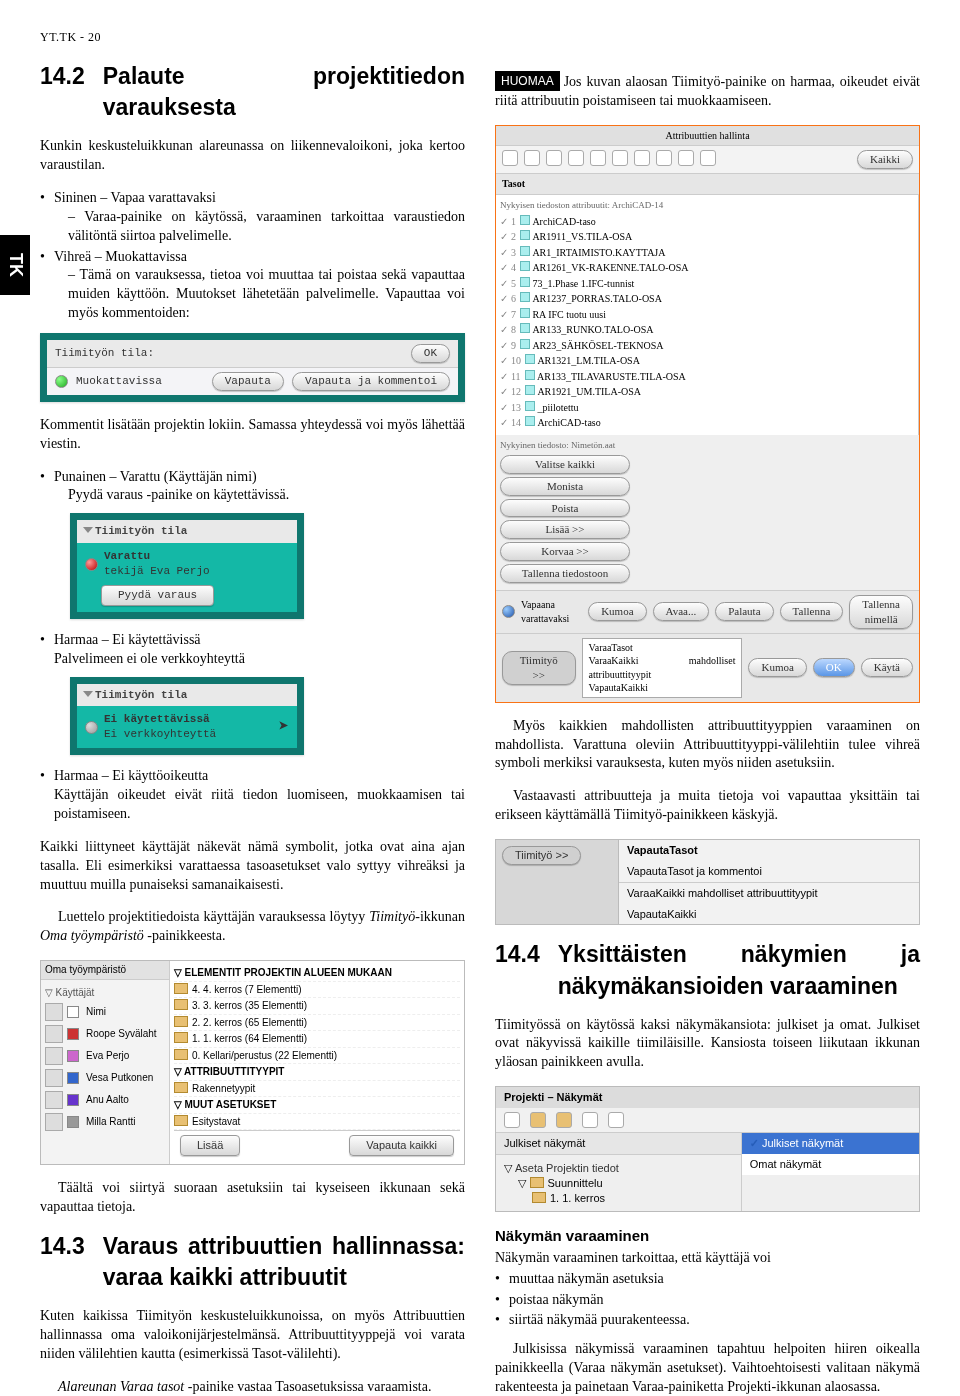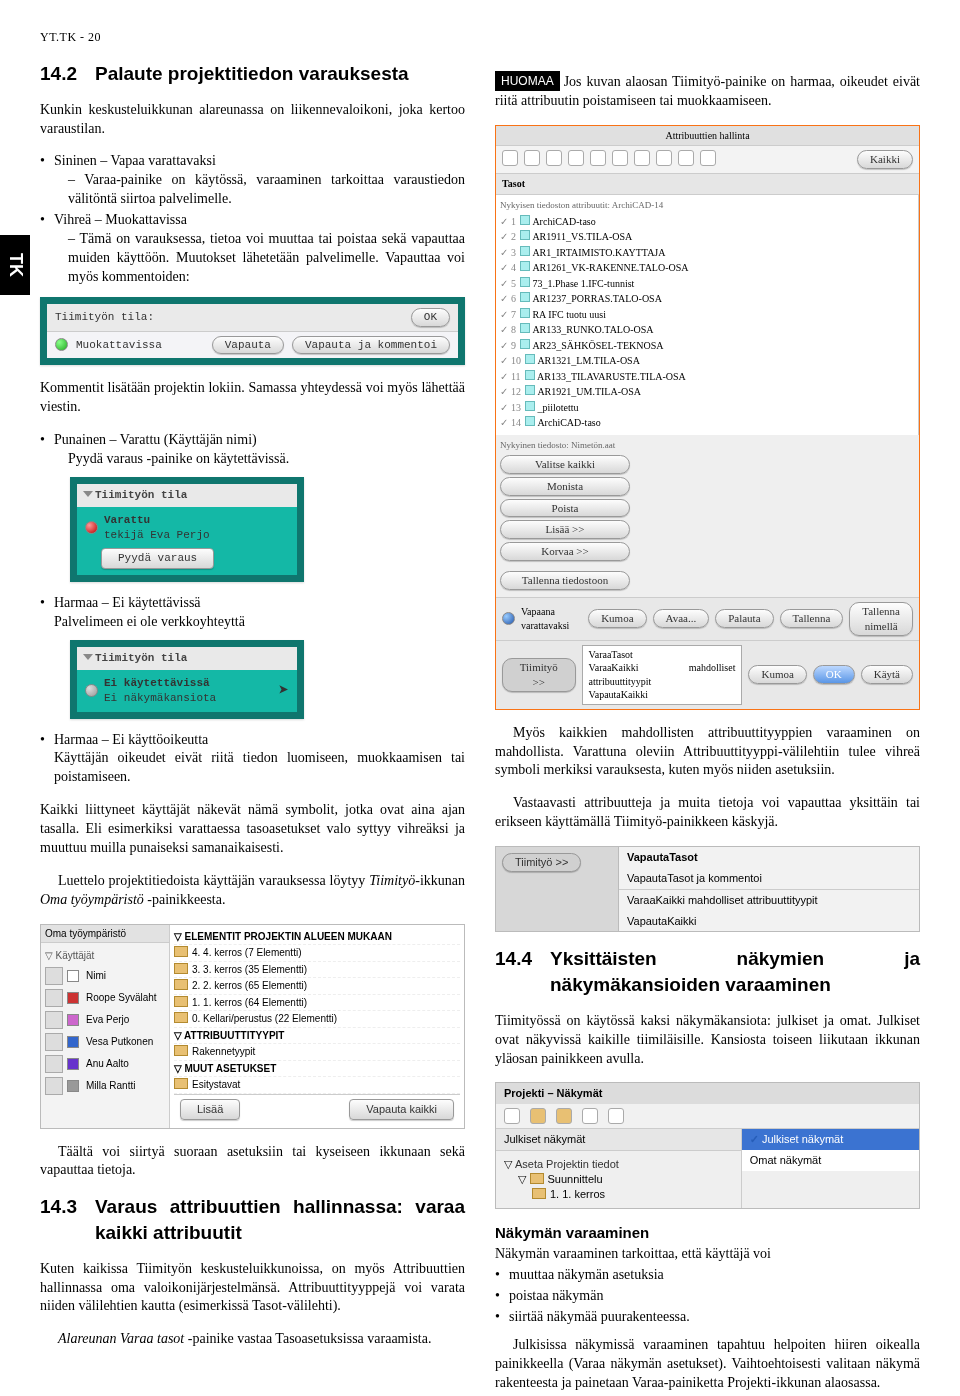--- a/index.html
+++ b/index.html
@@ -42,21 +42,21 @@
     justify-content:center;
     font-family:Arial,sans-serif;
     font-weight:700;
     font-size:18px;
     writing-mode:vertical-rl;
     text-orientation:mixed;
   }
   h2.num-title{
     font-family:Arial,Helvetica,sans-serif;
     font-weight:700;
-    font-size:19px;
+    font-size:23px;
     margin:4px 0 10px 0;
     display:flex;
     gap:18px;
   }
   h2.num-title .num{flex:0 0 auto;}
   h2.num-title .txt{flex:1 1 auto;}
   ul.b{list-style:none;margin:0;padding:0;}
   ul.b>li{position:relative;padding-left:14px;margin:0 0 2px 0;text-align:justify;}
   ul.b>li:before{content:"•";position:absolute;left:0;top:0;}
   .sub{margin-left:14px;display:block;}
@@ -217,21 +217,21 @@
         </li>
       </ul>
 
       <div class="shot small-shot">
         <div class="title"><span class="tri"></span><span>Tiimityön tila</span></div>
         <div class="body">
           <div style="display:flex;align-items:center;gap:6px;">
             <span class="dot grey"></span>
             <div>
               <div style="font-weight:700">Ei käytettävissä</div>
-              <div>Ei näkymäkansiota</div>
+              <div>Ei verkkoyhteyttä</div>
             </div>
             <span style="margin-left:auto;font-size:18px">➤</span>
           </div>
         </div>
       </div>
 
       <ul class="b">
         <li>
           <span>Harmaa – Ei käyttöoikeutta</span>
           <span class="sub" style="margin-left:0">Käyttäjän oikeudet eivät riitä tiedon luomiseen, muokkaamisen tai poistamiseen.</span>
@@ -356,21 +356,21 @@
                 <li><span style="color:#888">✓ 14</span> <span style="display:inline-block;width:8px;height:8px;background:#aee;border:1px solid #6bb;margin:0 2px"></span>ArchiCAD-taso</li>
               </ul>
           </div>
           <div class="rightcol">
             <div style="font-size:9px;color:#666">Nykyinen tiedosto: Nimetön.aat</div>
             <div id="attr-btns">
                 <span class="btn" style="margin-bottom: 3px;">Valitse kaikki</span>
                 <span class="btn" style="margin-bottom: 3px;">Monista</span>
                 <span class="btn" style="margin-bottom: 3px;">Poista</span>
                 <span class="btn" style="margin-bottom: 3px;">Lisää &gt;&gt;</span>
-                <span class="btn" style="margin-bottom: 10px;">Korvaa &gt;&gt;</span>
+                <span class="btn" style="margin-bottom: 3px;">Korvaa &gt;&gt;</span>
                 <span class="btn" style="margin-bottom: 3px;">Tallenna tiedostoon</span>
               </div>
           </div>
         </div>
         <div class="footer">
           <div class="part">
             <span class="dot blue"></span>
             <span>Vapaana varattavaksi</span>
           </div>
           <div class="part" id="attr-btns2">

